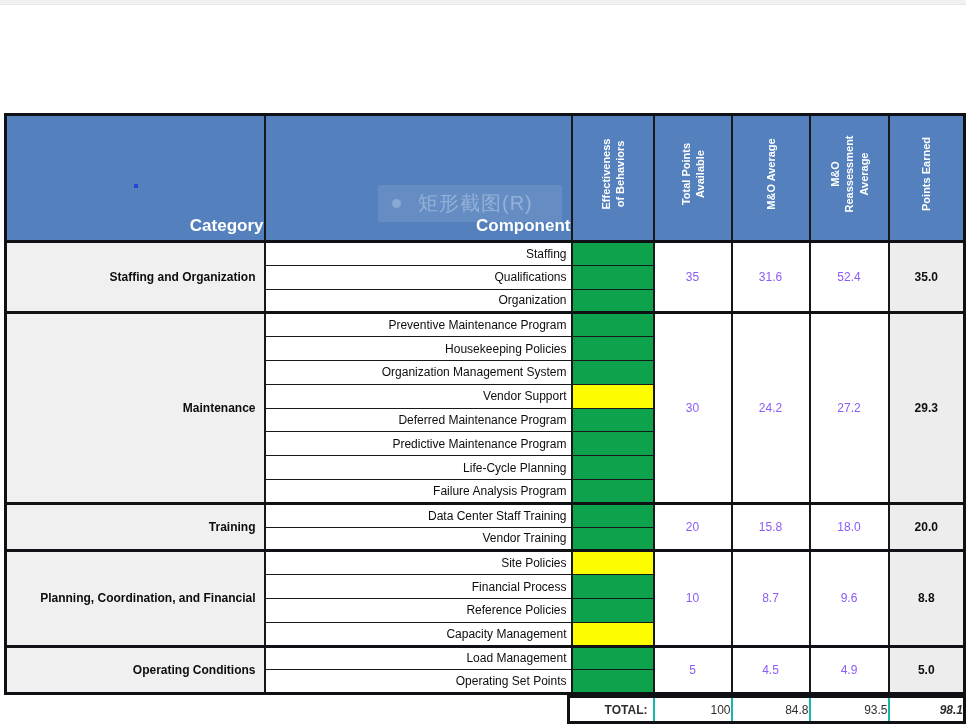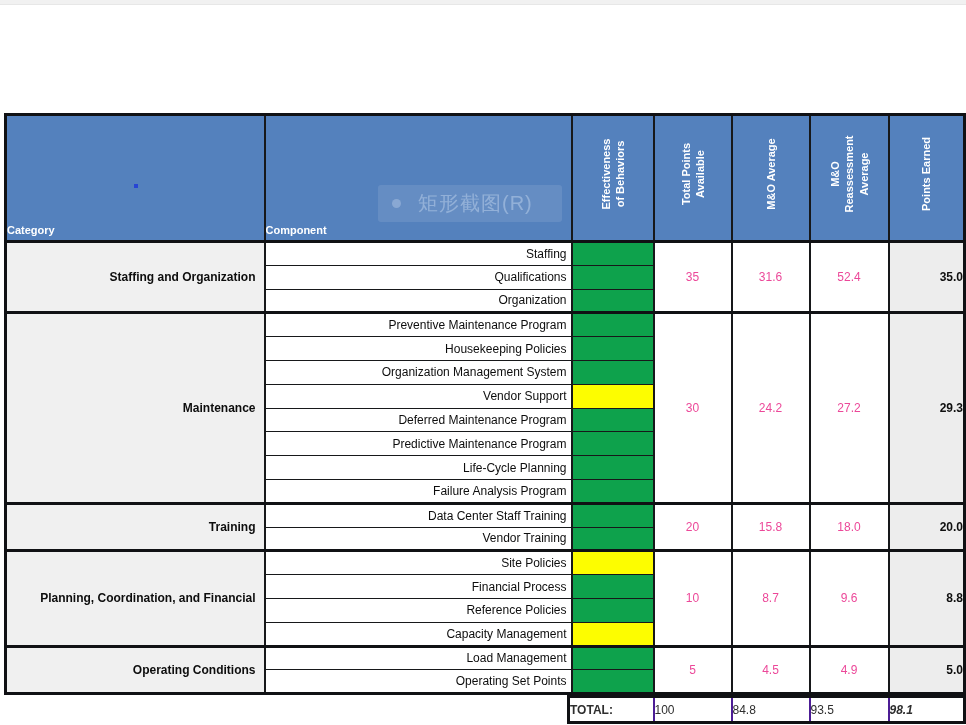--- a/index.html
+++ b/index.html
@@ -25,54 +25,54 @@
     overflow: hidden;
   }
   table.main thead tr { height: 127px; }
   table.main thead th {
     background: #5481bd;
     color: #ffffff;
     font-weight: bold;
     border-bottom: 3px solid #101114;
     position: relative;
   }
-  th.h-flat { vertical-align: bottom; text-align: left; padding-bottom: 4px; font-size: 11px; }
+  th.h-flat { vertical-align: bottom; text-align: right; padding-bottom: 4px; font-size: 17px; }
   th.h-vert .vtext {
     position: absolute; left: 50%; top: 47%;
     transform: translate(-50%, -50%) rotate(-90deg);
     white-space: pre-line;
     text-align: center;
     font-size: 11px;
     line-height: 1.3;
     width: max-content;
     color: #ffffff;
   }
   table.main tbody tr { height: 23.8px; }
   table.main tbody tr.sec-top td { border-top: 3px solid #101114; }
 
   td.cat  { background: #f0f0f0; font-weight: bold; text-align: right;
             font-size: 12px; color: #0d0d0d; vertical-align: middle; padding: 0 8px; line-height: 1.35; }
   td.comp { background: #ffffff; font-size: 12px; color: #0d0d0d;
             text-align: right; padding: 0 4px; vertical-align: middle; }
   td.eff  { padding: 0; }
   td.val  { background: #ffffff; text-align: center; vertical-align: middle;
-            font-size: 12px; color: #ec4899; }
-  td.pe   { background: #ededed; font-weight: bold; color: #0f0f0f; text-align: right; }
+            font-size: 12px; color: #8b5cf6; }
+  td.pe   { background: #ededed; font-weight: bold; color: #0f0f0f; }
 
   
   table.total {
     position: absolute; left: 567px; top: 695px;
     width: 396px; table-layout: fixed;
     border-collapse: collapse;
     border: 3px solid #101114;
   }
   table.total tr { height: 26px; }
   table.total td {
-    border: 2px solid #4c1d95;
-    text-align: left; vertical-align: middle;
+    border: 2px solid #14b8a6;
+    text-align: right; vertical-align: middle;
     font-size: 12px; color: #2e2e2e; background: #ffffff;
   }
   td.tlabel { font-weight: bold; color: #0d0d0d; text-align: right; padding-right: 5px; font-size: 12.5px; }
   td.tpe    { background: #ededed; font-weight: bold; color: #0f0f0f; font-style: italic; }
 
   
   .wm-tooltip {
     position: absolute; left: 378px; top: 169px; width: 184px; height: 37px;
     background: rgba(255,255,255,0.10); border-radius: 3px;
     display: flex; align-items: center; pointer-events: none; margin-top: 16px;

